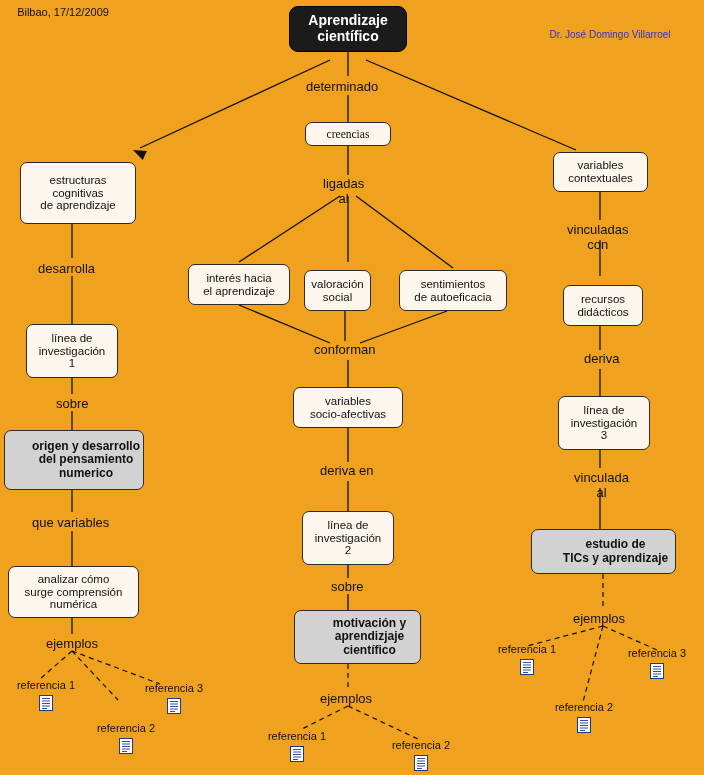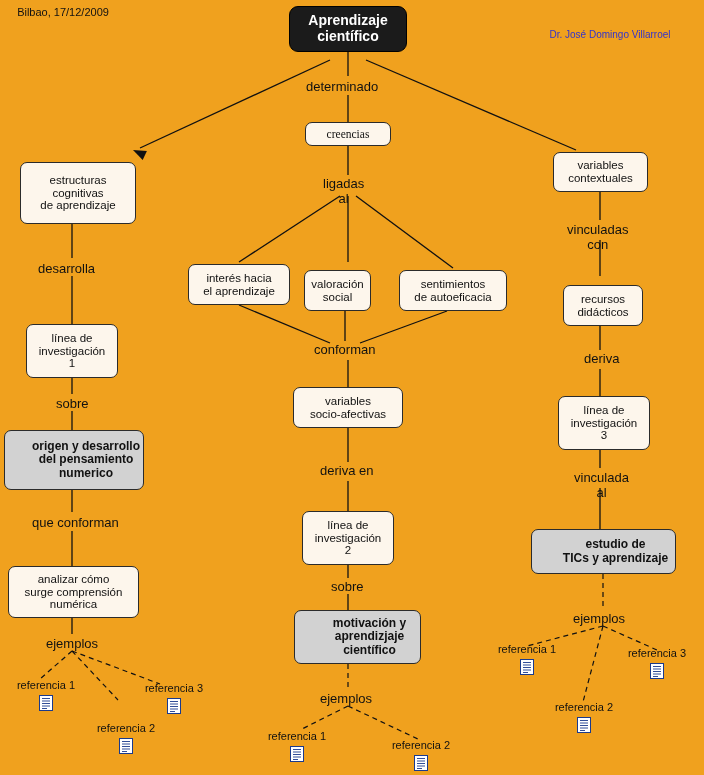--- a/index.html
+++ b/index.html
@@ -209,21 +209,21 @@
 al</div>
       <div class="linklabel" style="left: 567px; top: 223px;">vinculadas
 con</div>
       <div class="linklabel" style="left: 38px; top: 262px;">desarrolla</div>
       <div class="linklabel" style="left: 314px; top: 343px;">conforman</div>
       <div class="linklabel" style="left: 584px; top: 352px;">deriva</div>
       <div class="linklabel" style="left: 56px; top: 397px;">sobre</div>
       <div class="linklabel" style="left: 320px; top: 464px;">deriva en</div>
       <div class="linklabel" style="left: 574px; top: 471px;">vinculada
 al</div>
-      <div class="linklabel" style="left: 32px; top: 516px;">que conforman</div>
+      <div class="linklabel" style="left: 32px; top: 516px;">que variables</div>
       <div class="linklabel" style="left: 331px; top: 580px;">sobre</div>
       <div class="linklabel" style="left: 46px; top: 637px;">ejemplos</div>
       <div class="linklabel" style="left: 573px; top: 612px;">ejemplos</div>
       <div class="linklabel" style="left: 320px; top: 692px;">ejemplos</div>
     </div>
   <div id="refs-layer">
       <div class="ref" style="left: 0px; top: 679px;"><span class="reflabel">referencia 1</span><span class="reficon"><svg class="doc-icon" viewBox="0 0 14 16" xmlns="http://www.w3.org/2000/svg">
   <rect x="0.5" y="0.5" width="13" height="15" fill="#ffffff" stroke="#1b3a8c" stroke-width="1"></rect>
   <line x1="3" y1="3.5" x2="11" y2="3.5" stroke="#1b3a8c" stroke-width="0.9"></line>
   <line x1="3" y1="6" x2="11" y2="6" stroke="#1b3a8c" stroke-width="0.9"></line>

